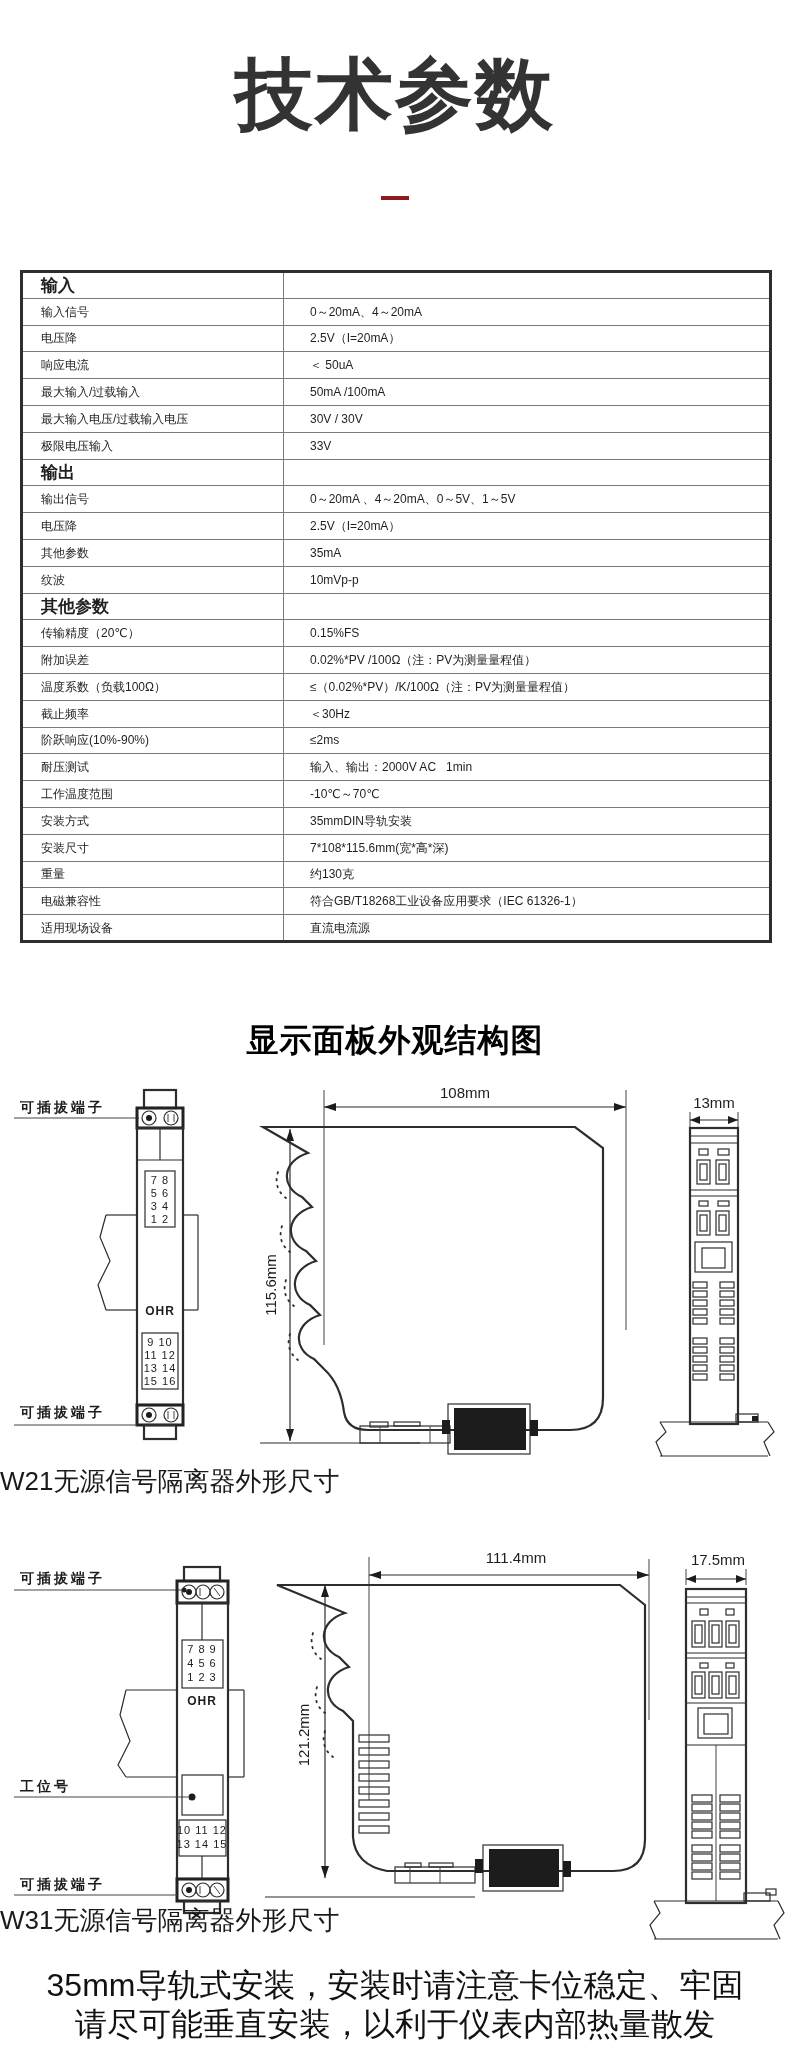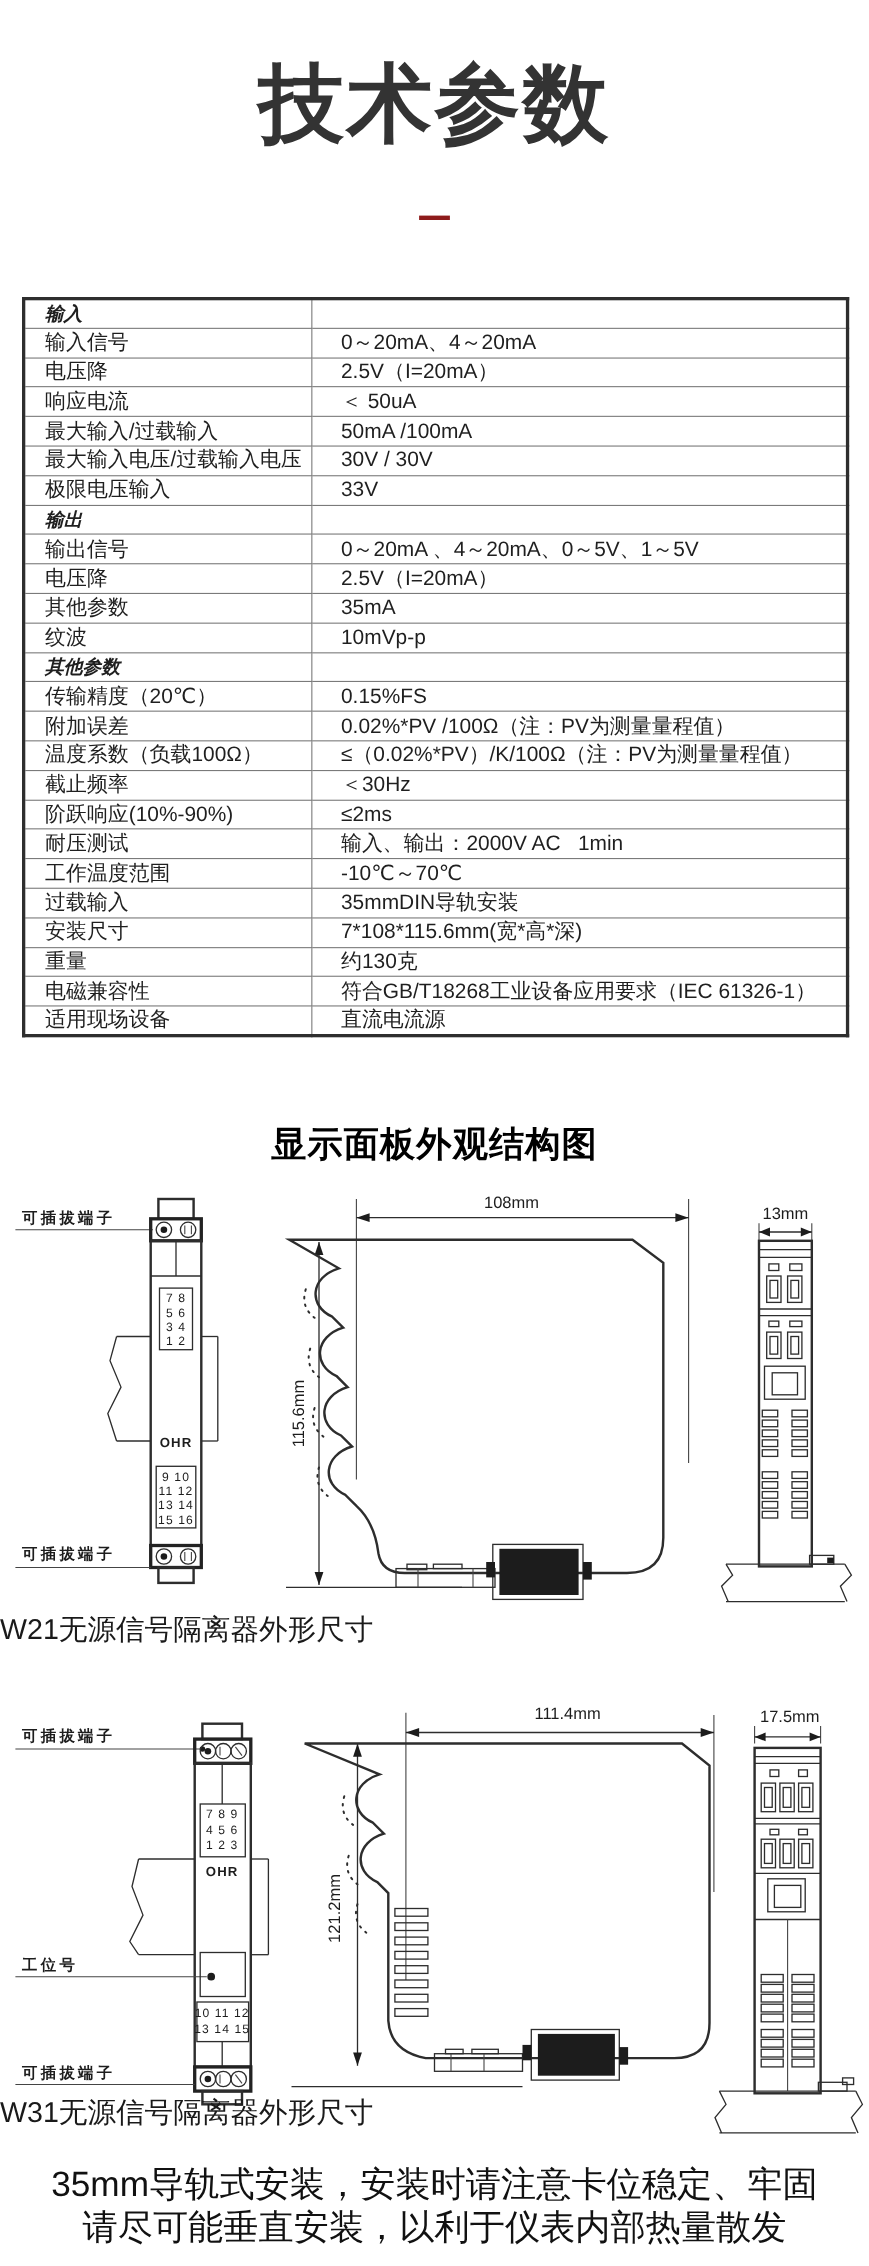--- a/index.html
+++ b/index.html
@@ -18,26 +18,26 @@
     position:absolute; top:196px; left:381px; width:28px; height:4px;
     background:#8e1b1b;
   }
   table.spec {
     position:absolute; top:270px; left:20px; width:752px;
     border-collapse:collapse; table-layout:fixed;
     border:3px solid #2e2e2e;
   }
   table.spec td {
     border:1px solid #7a7a7a; height:26.8px; vertical-align:middle;
-    font-size:19px; color:#1f1f1f; line-height:1; white-space:pre;
+    font-size:12px; color:#1f1f1f; line-height:1; white-space:pre;
     overflow:hidden;
   }
   table.spec td.c1 { width:262px; padding-left:18px; }
   table.spec td.c2 { padding-left:26px; }
-  table.spec td.sec { font-weight:700; font-size:17px;font-style:italic; }
+  table.spec td.sec { font-weight:700; font-size:17px; }
   .section-title {
     position:absolute; top:983px; left:0; width:100%;
     text-align:center; font-size:32px; font-weight:800; color:#000;
     letter-spacing:1px;
     margin-top:36px;
   }
   .fig-caption {
     position:absolute; left:0; width:100%; text-align:left;
     font-size:26px; color:#1a1a1a; font-weight:400;
   }
@@ -146,21 +146,21 @@
         </tr>
         <tr>
           <td class="c1">耐压测试</td>
           <td class="c2">输入、输出：2000V AC   1min</td>
         </tr>
         <tr>
           <td class="c1">工作温度范围</td>
           <td class="c2">-10℃～70℃</td>
         </tr>
         <tr>
-          <td class="c1">过载输入</td>
+          <td class="c1">安装方式</td>
           <td class="c2">35mmDIN导轨安装</td>
         </tr>
         <tr>
           <td class="c1">安装尺寸</td>
           <td class="c2">7*108*115.6mm(宽*高*深)</td>
         </tr>
         <tr>
           <td class="c1">重量</td>
           <td class="c2">约130克</td>
         </tr>

